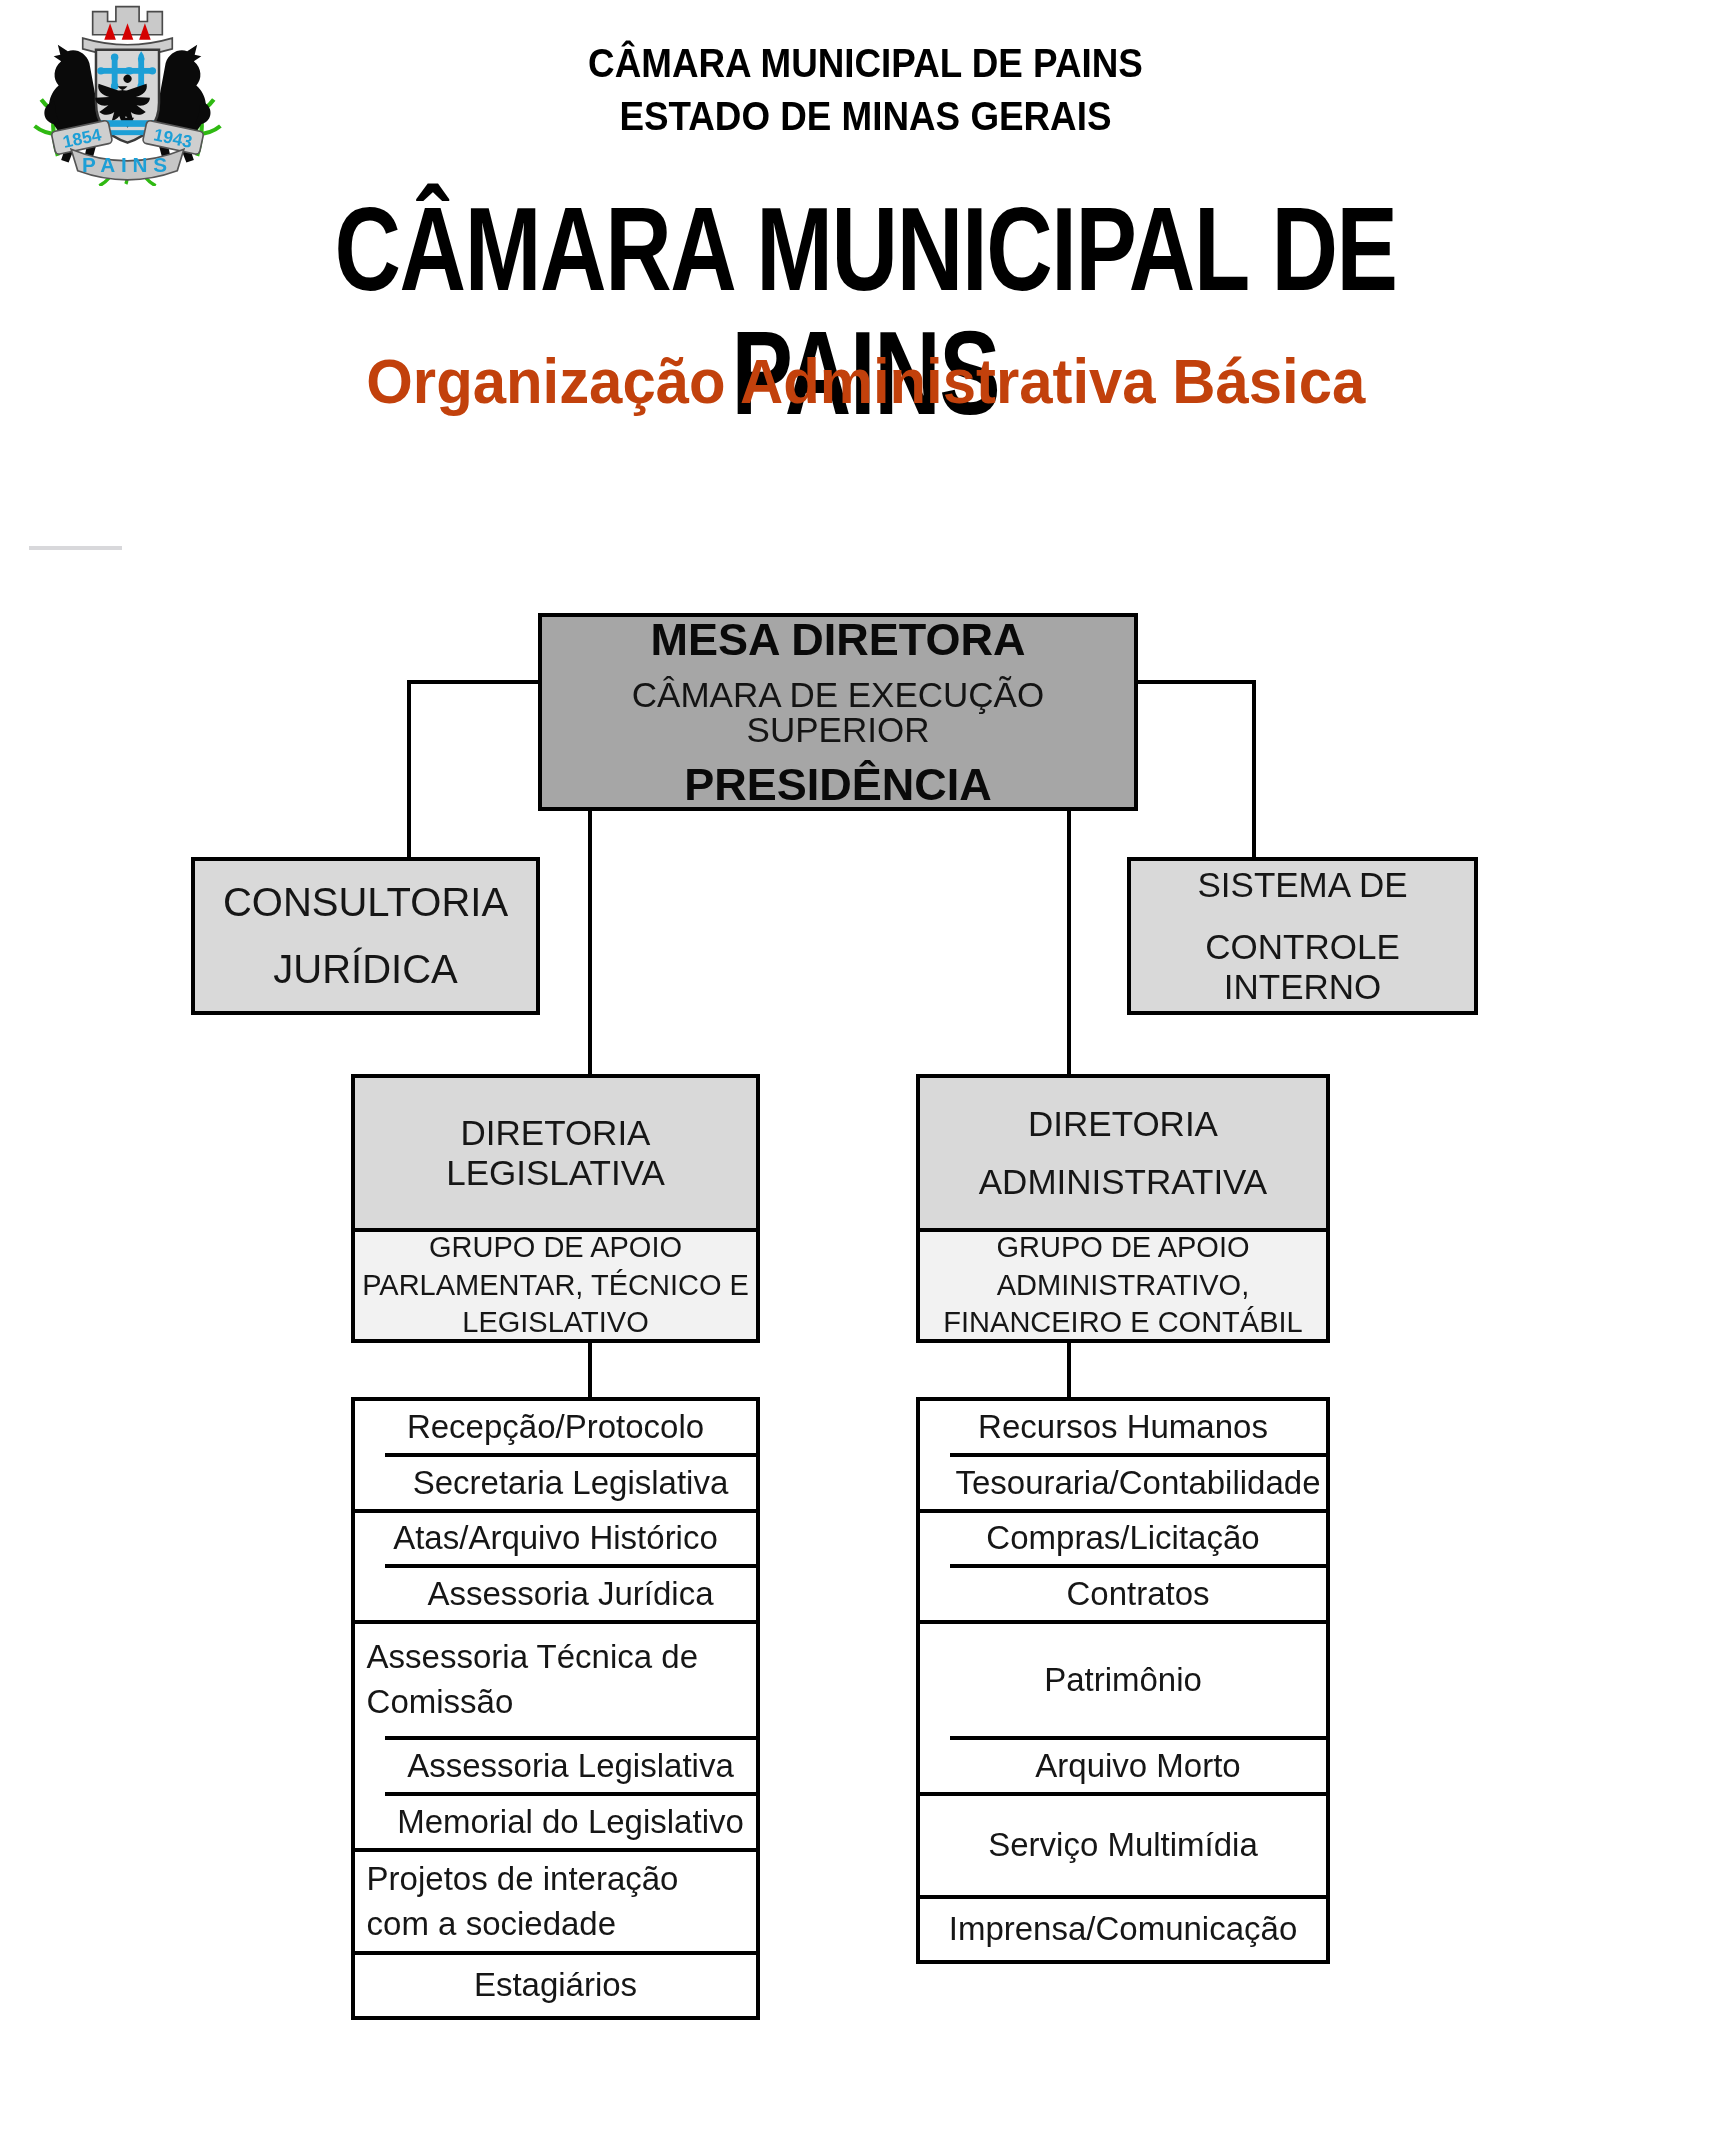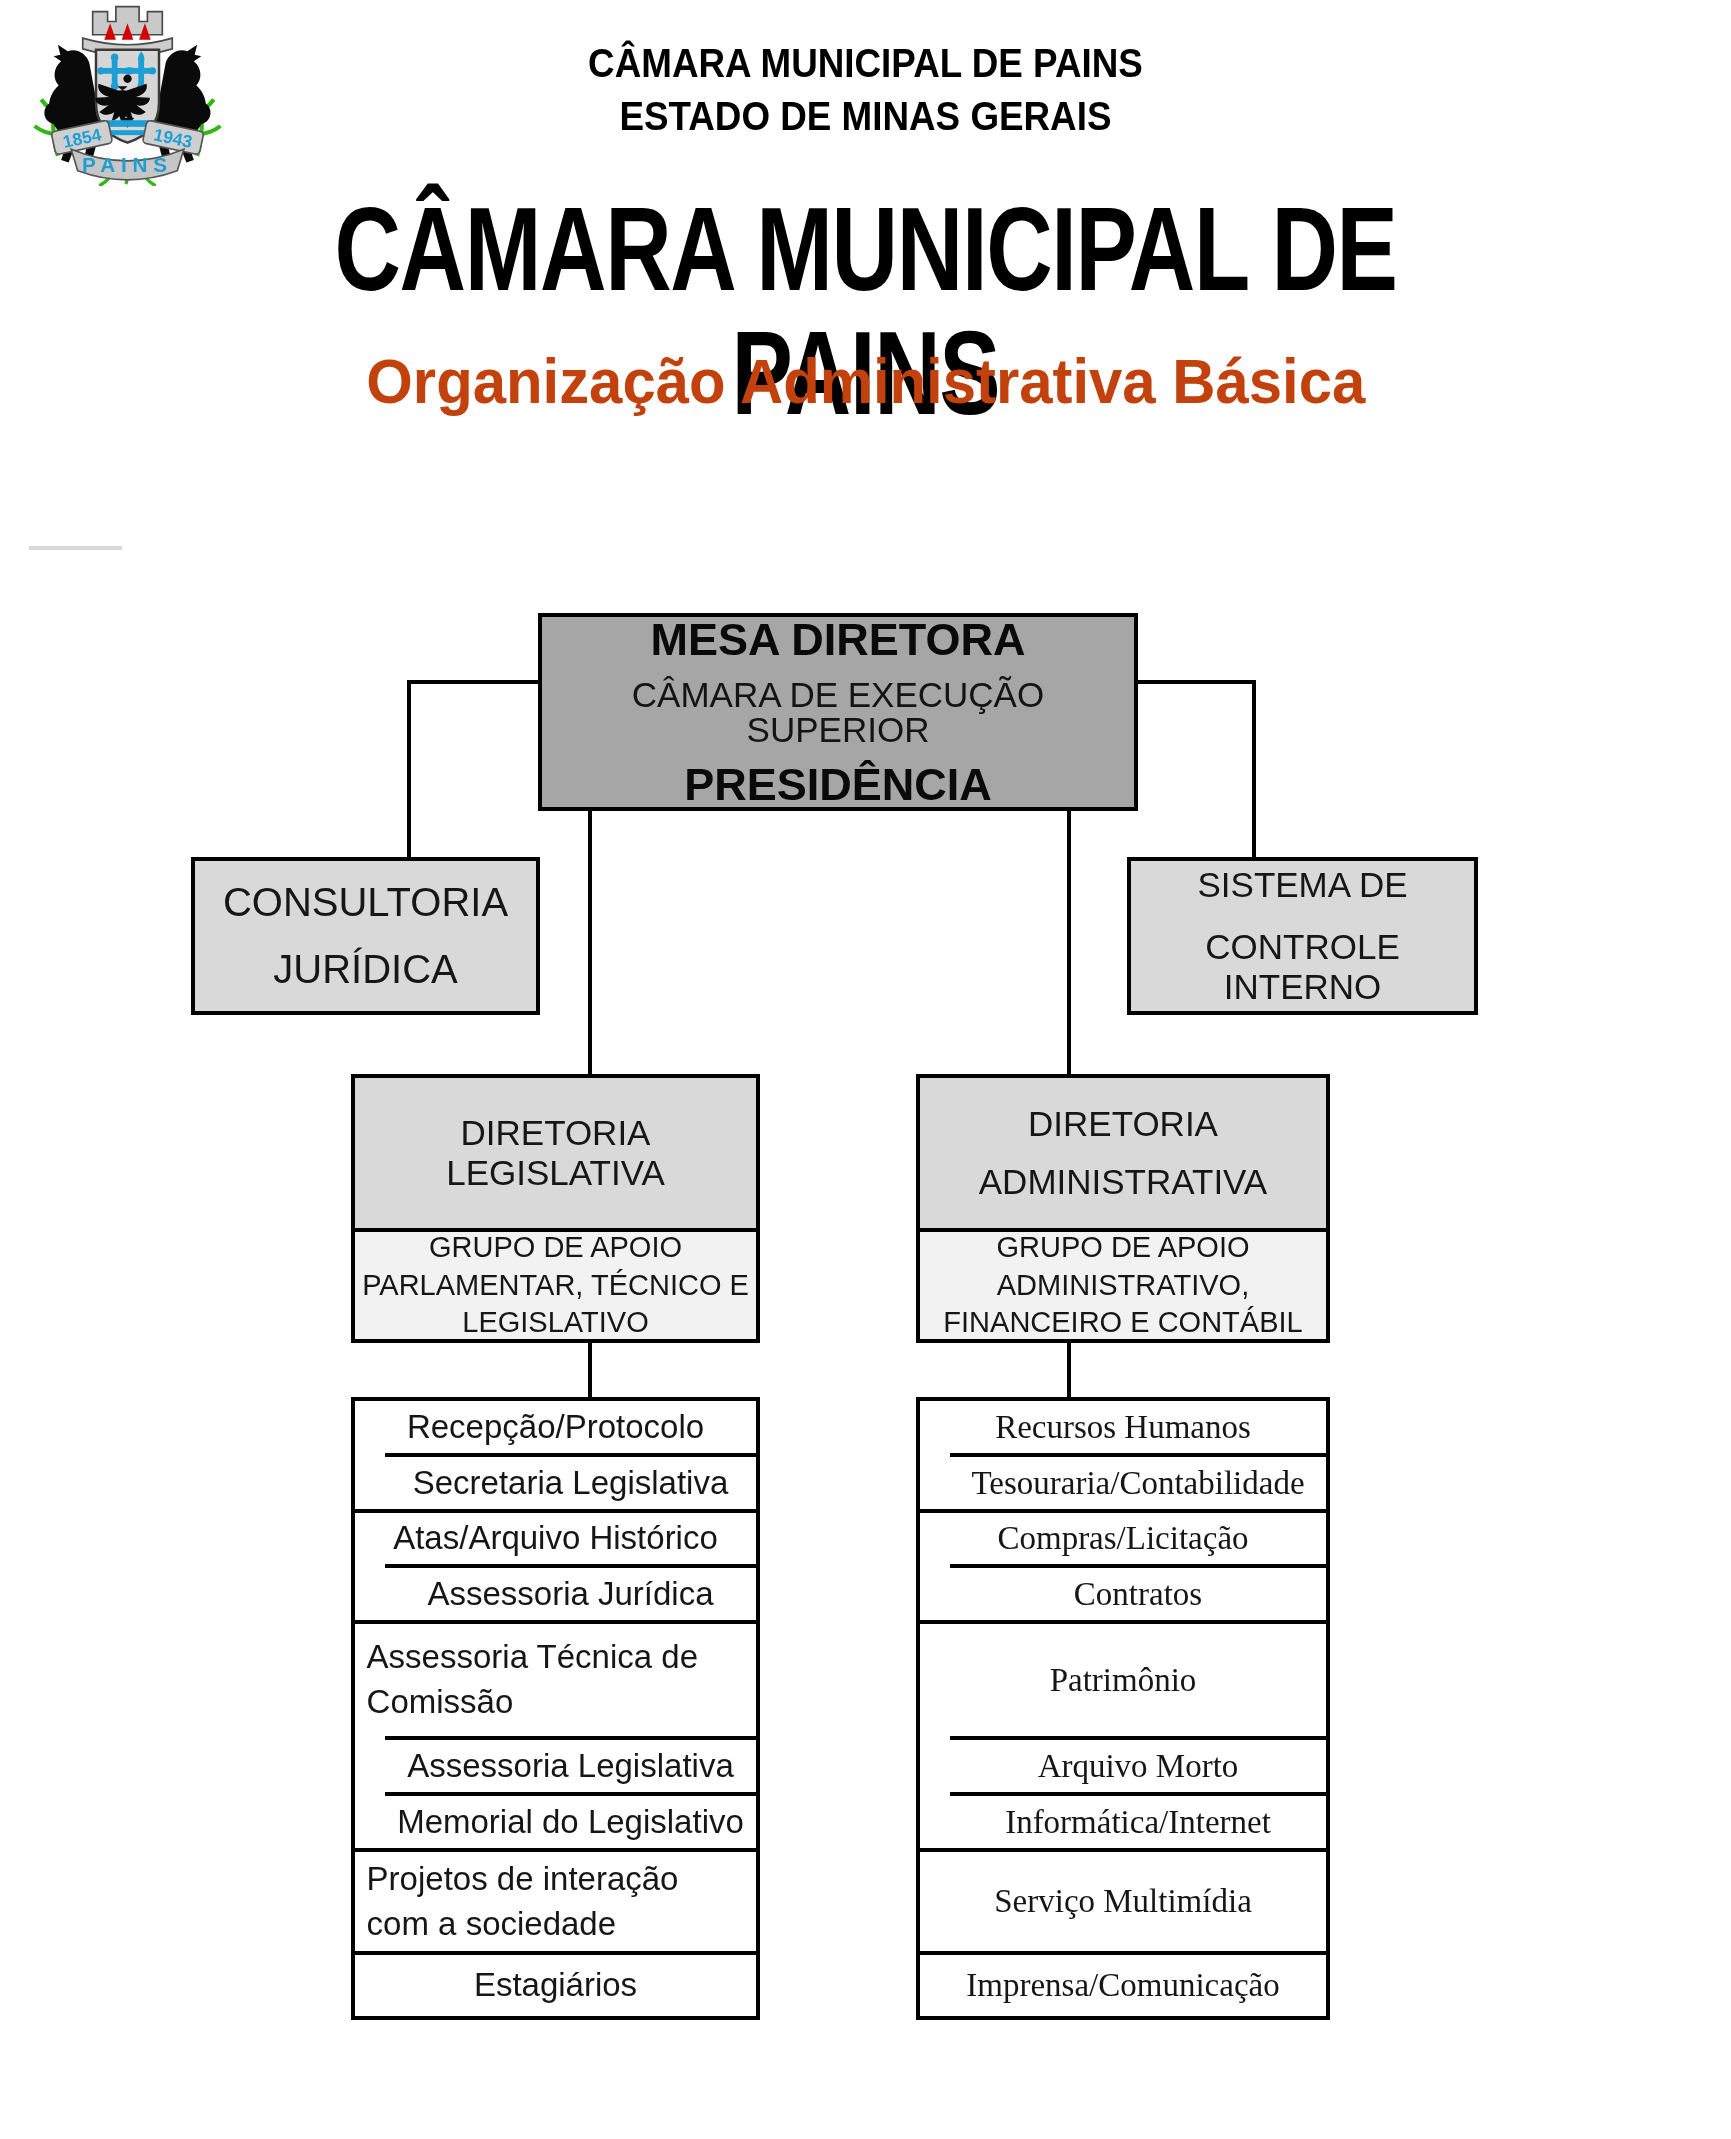--- a/index.html
+++ b/index.html
@@ -50,21 +50,21 @@
   #c-right-h { left:1138px; top:680px; width:118px; height:4.2px; }
   #c-right-v { left:1252px; top:680px; width:4.2px;   height:178px; }
   #c-leg-v   { left:588px;  top:811px; width:4.2px;   height:263px; }
   #c-adm-v   { left:1067px; top:811px; width:4.2px;   height:263px; }
   #c-leg-s   { left:588px;  top:1342px; width:4.2px;  height:55px; }
   #c-adm-s   { left:1067px; top:1342px; width:4.2px;  height:55px; }
 
   
   .units { position:absolute; box-sizing:border-box; border:4.2px solid #000; background:#ffffff; }
   #list-leg { left:351px;  top:1397px; width:409px; }
-  #list-adm { left:916px; top:1397px; width:414px;font-family:Liberation Serif, serif; }
+  #list-adm { left:916px; top:1397px; width:414px; }
   .unit {
     box-sizing:border-box; display:flex; align-items:center; justify-content:center;
     text-align:left; font-size:33px; line-height:1.35; color:#161616;
     border-top:4.2px solid #000; padding:0 11.6px;
   }
   .unit:first-child { border-top:none; }
   .h-a { height:52px; }  
   .h-b { height:56px;margin-left:30px; }  
   .h-c { height:55px; }
   .h-d { height:116px; } 
@@ -234,20 +234,19 @@
       <div>ADMINISTRATIVO,</div>
       <div>FINANCEIRO E CONTÁBIL</div>
     </div>
     <div class="units" id="list-adm">
       <div class="unit h-a">Recursos Humanos</div>
       <div class="unit h-b">Tesouraria/Contabilidade</div>
       <div class="unit h-c">Compras/Licitação</div>
       <div class="unit h-b">Contratos</div>
       <div class="unit h-d">Patrimônio</div>
       <div class="unit h-b">Arquivo Morto</div>
-      <div class="unit h-b">Informática/Internet</div>
       <div class="unit h-e">Serviço Multimídia</div>
       <div class="unit h-f">Imprensa/Comunicação</div>
     </div>
 
   </div>
 </div>
 
 
 </body></html>

